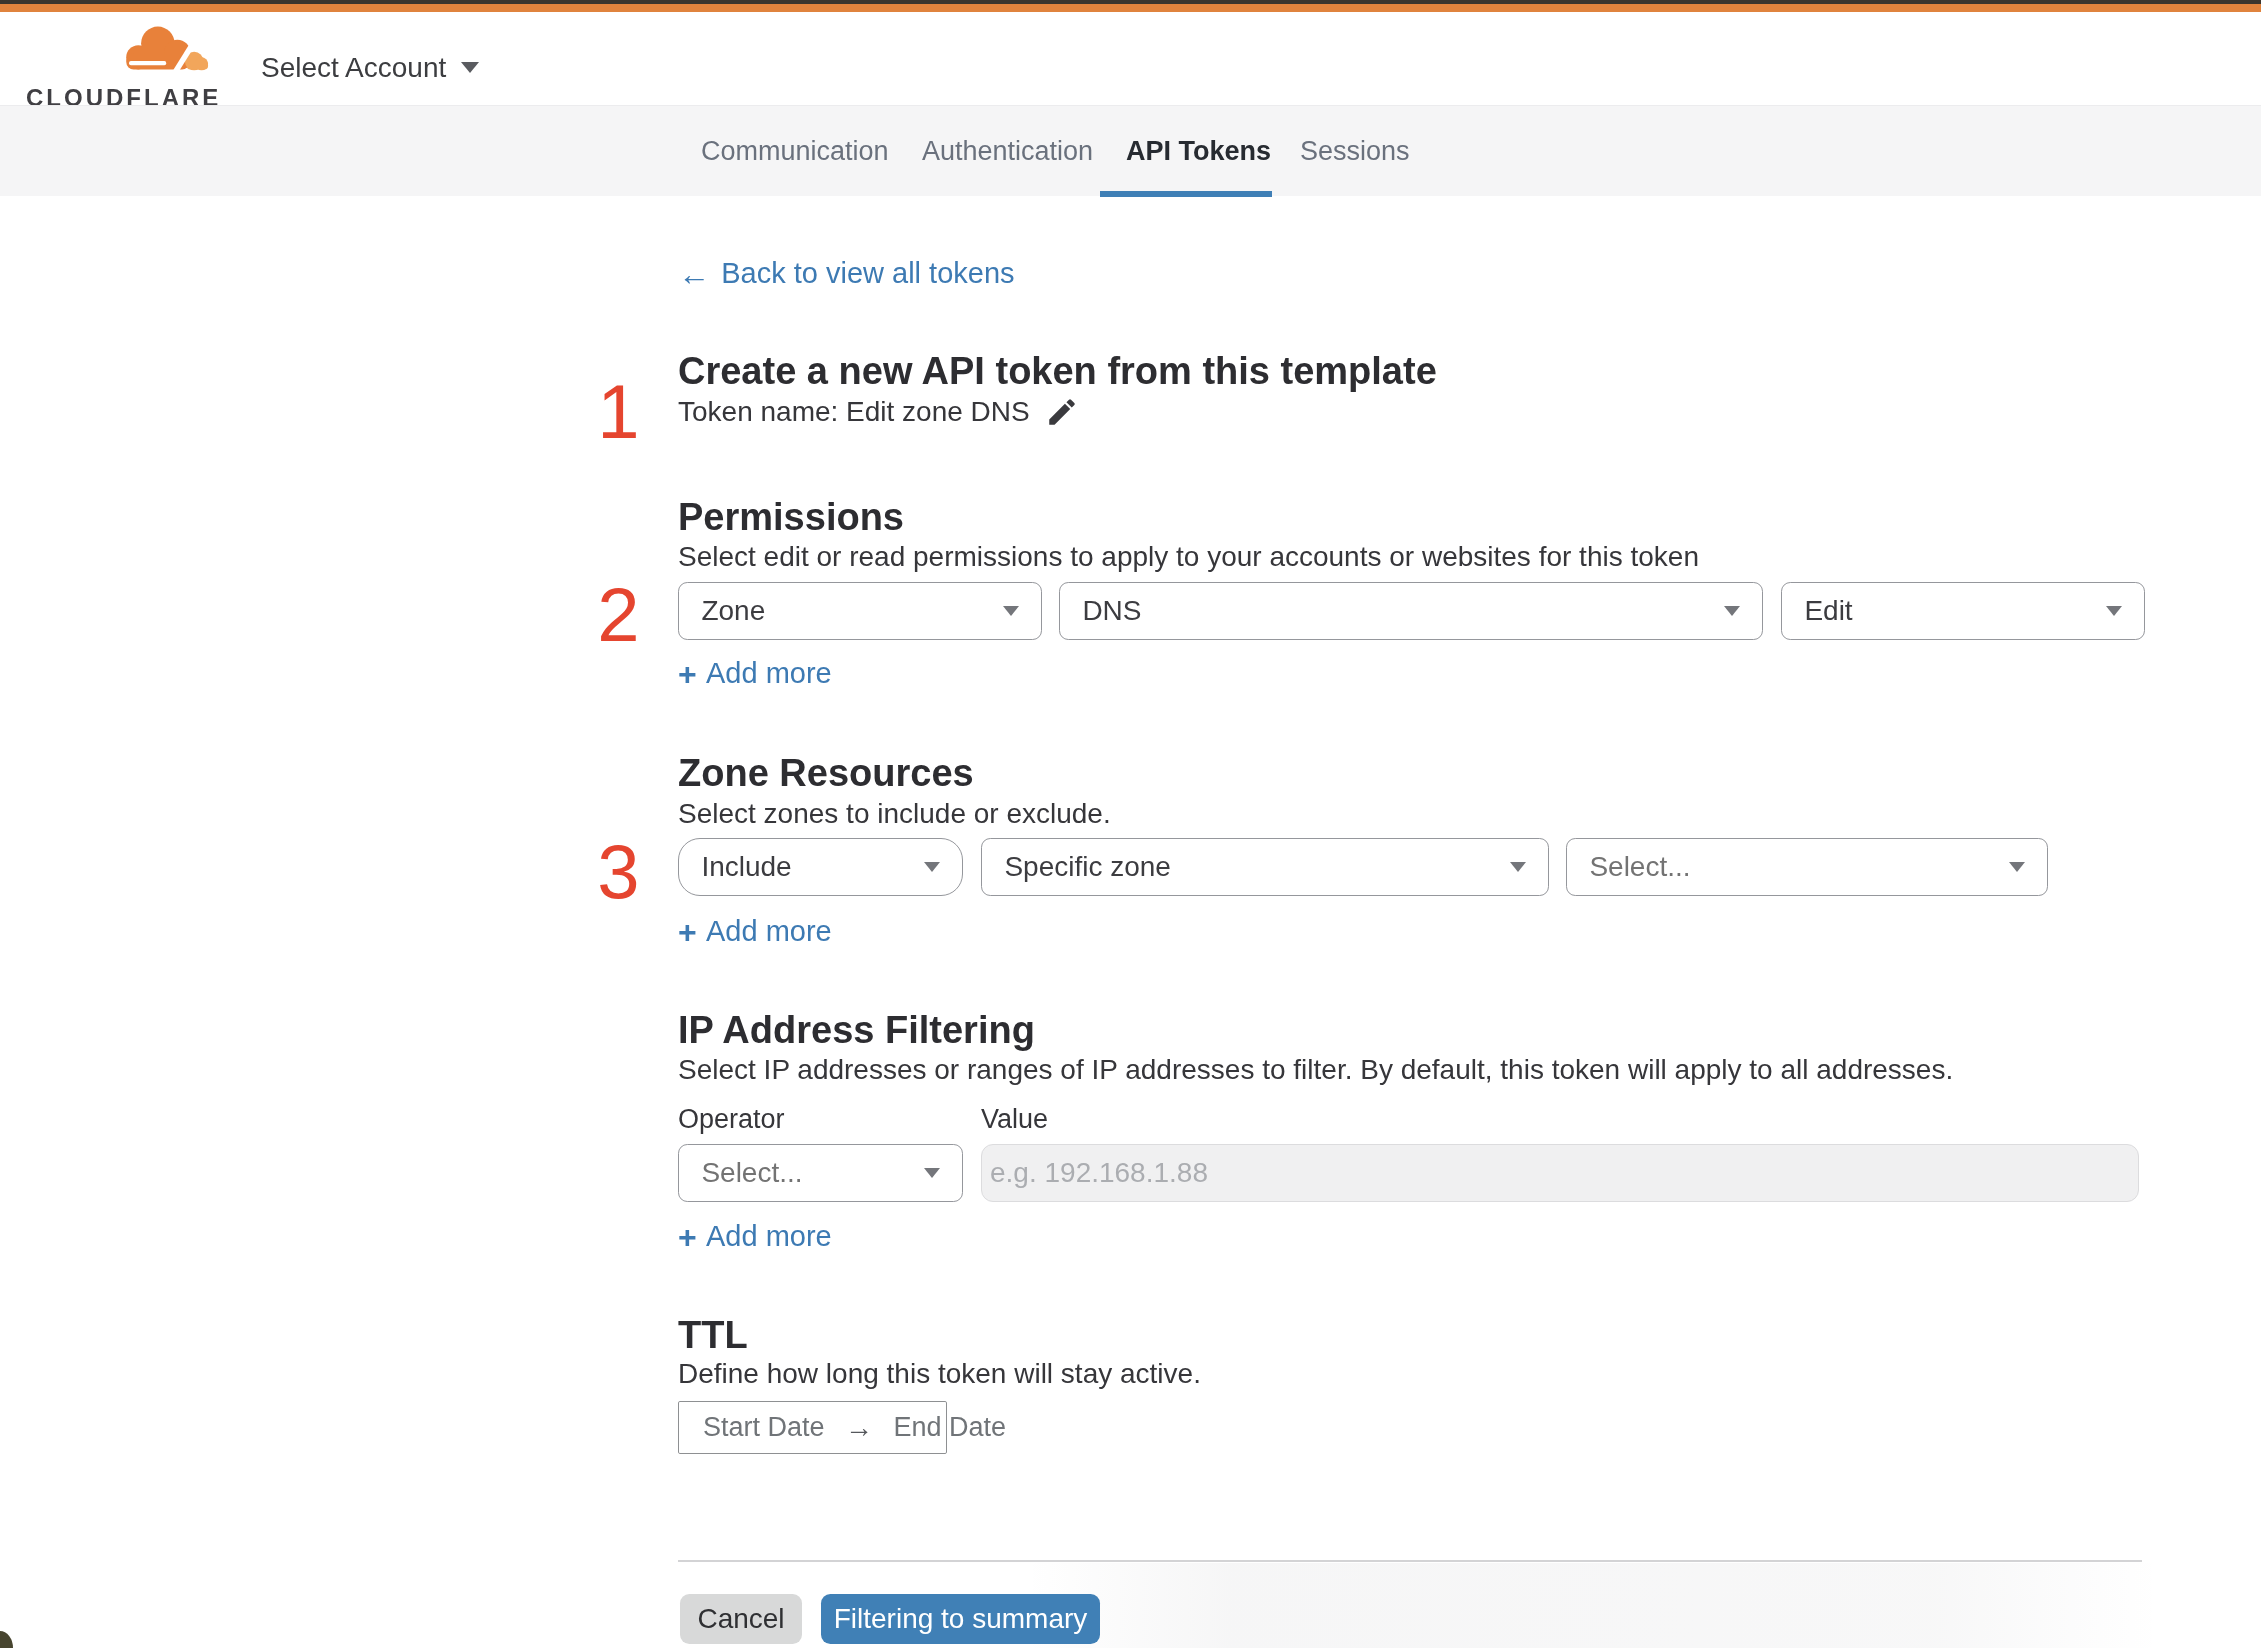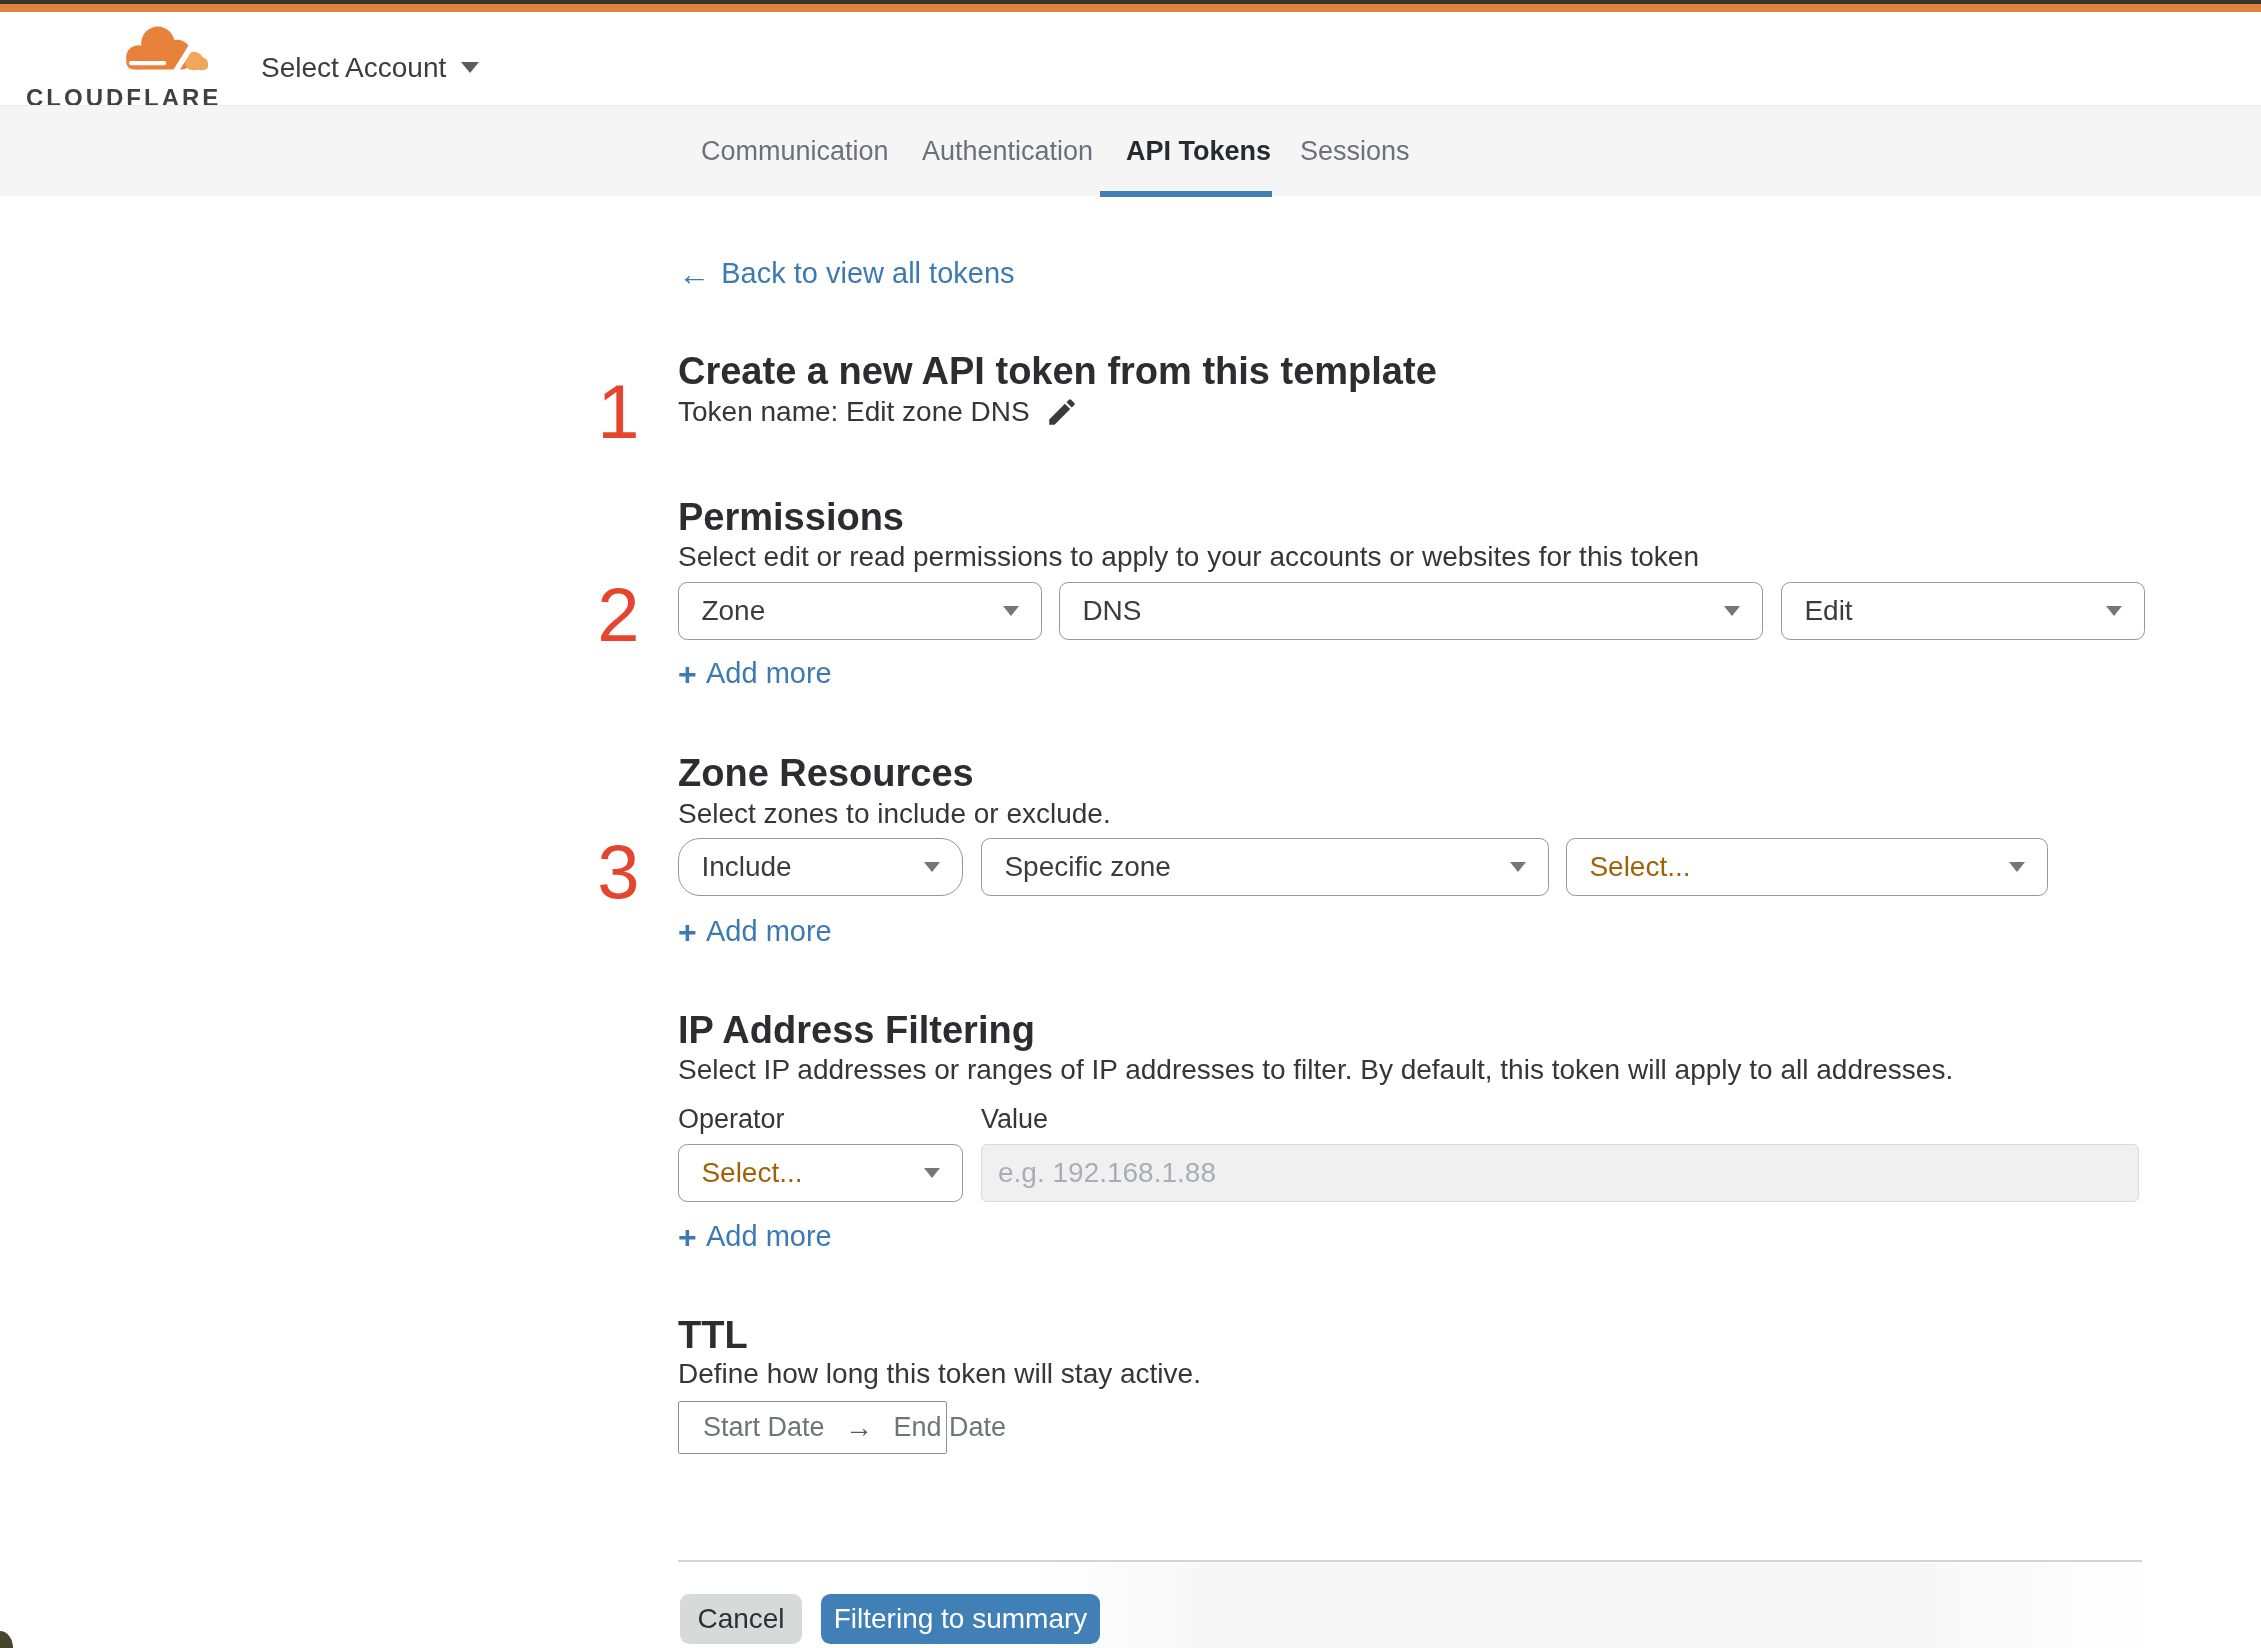--- a/index.html
+++ b/index.html
@@ -34,26 +34,26 @@
 
   .token-line{position:absolute;left:678px;top:395px;display:flex;align-items:center;gap:15px;}
   .token-text{font-size:28px;color:#36363a;white-space:nowrap;}
   .pencil{width:34px;height:34px;cursor:pointer;}
 
   .step-num{position:absolute;left:585px;width:67px;text-align:center;font-size:76px;line-height:1;color:#e5452f;}
 
   
   .select-box{position:absolute;height:58px;background:#ffffff;border:1.9px solid #95979c;border-radius:9.3px;display:flex;align-items:center;justify-content:space-between;padding:0 22.4px;font-size:28px;color:#3c3c40;box-sizing:border-box;cursor:pointer;white-space:nowrap;}
   .select-box .sel-caret{width:0;height:0;border-left:8.4px solid transparent;border-right:8.4px solid transparent;border-top:10.3px solid #74767b;margin-left:15px;flex:none;}
-  .select-box.placeholder{color:#a16207;}
+  .select-box.placeholder{color:#737373;}
 
   .add-more{position:absolute;display:flex;align-items:center;gap:9.3px;color:#3d7ab3;font-size:29px;cursor:pointer;white-space:nowrap;}
   .add-more .plus{font-size:32px;font-weight:700;line-height:1;}
 
-  .value-input{position:absolute;left:981px;top:1144px;width:1158px;height:58px;background:#f0f0f1;border:1.9px solid #dcdcde;border-radius:6px;padding:0 16px;font-size:28px;color:#6b6e72;box-sizing:border-box;font-family:"Liberation Sans",sans-serif;}
+  .value-input{position:absolute;left:981px;top:1144px;width:1158px;height:58px;background:#f0f0f1;border:1.9px solid #dcdcde;border-radius:12px;padding:0 8px;font-size:28px;color:#6b6e72;box-sizing:border-box;font-family:"Liberation Sans",sans-serif;}
   .value-input::placeholder{color:#abadb1;}
 
   .datebox{position:absolute;left:678px;top:1401px;width:269px;height:53px;border:1.9px solid #8e9092;border-radius:1.9px;display:flex;align-items:center;gap:20.5px;padding:0 24px;box-sizing:border-box;cursor:pointer;white-space:nowrap;}
   .datebox .d-label{font-size:27px;color:#707478;}
   .datebox .d-arrow{font-size:28px;color:#55585c;}
 
   .divider{position:absolute;left:678px;top:1560px;width:1464px;height:1.9px;background:#d3d3d5;}
   .footer-wash{position:absolute;left:1025px;top:1563px;width:1137px;height:85px;background:linear-gradient(to right, rgba(80,80,90,0) 0%, rgba(80,80,90,0.05) 18%, rgba(80,80,90,0.045) 80%, rgba(80,80,90,0) 100%);pointer-events:none;}
 
   .btn{position:absolute;top:1594px;height:50px;border:none;border-radius:9.3px;font-size:28px;font-family:"Liberation Sans",sans-serif;cursor:pointer;display:flex;align-items:center;justify-content:center;box-sizing:border-box;}

